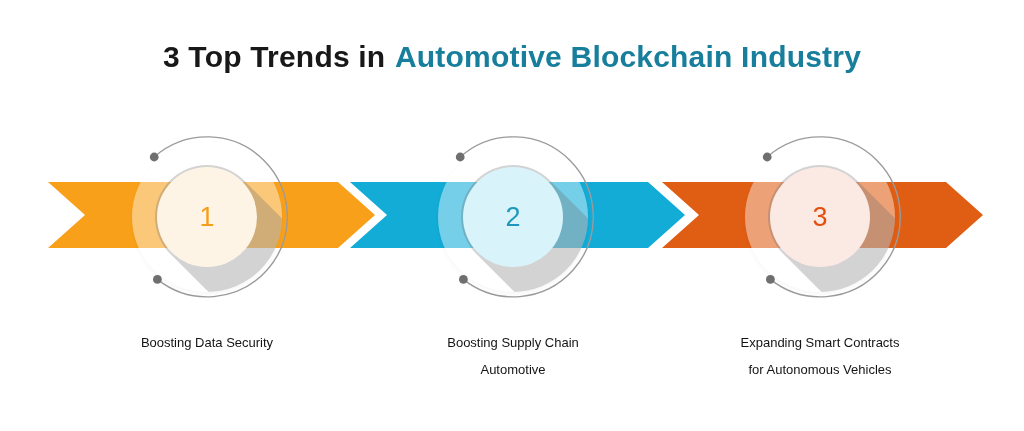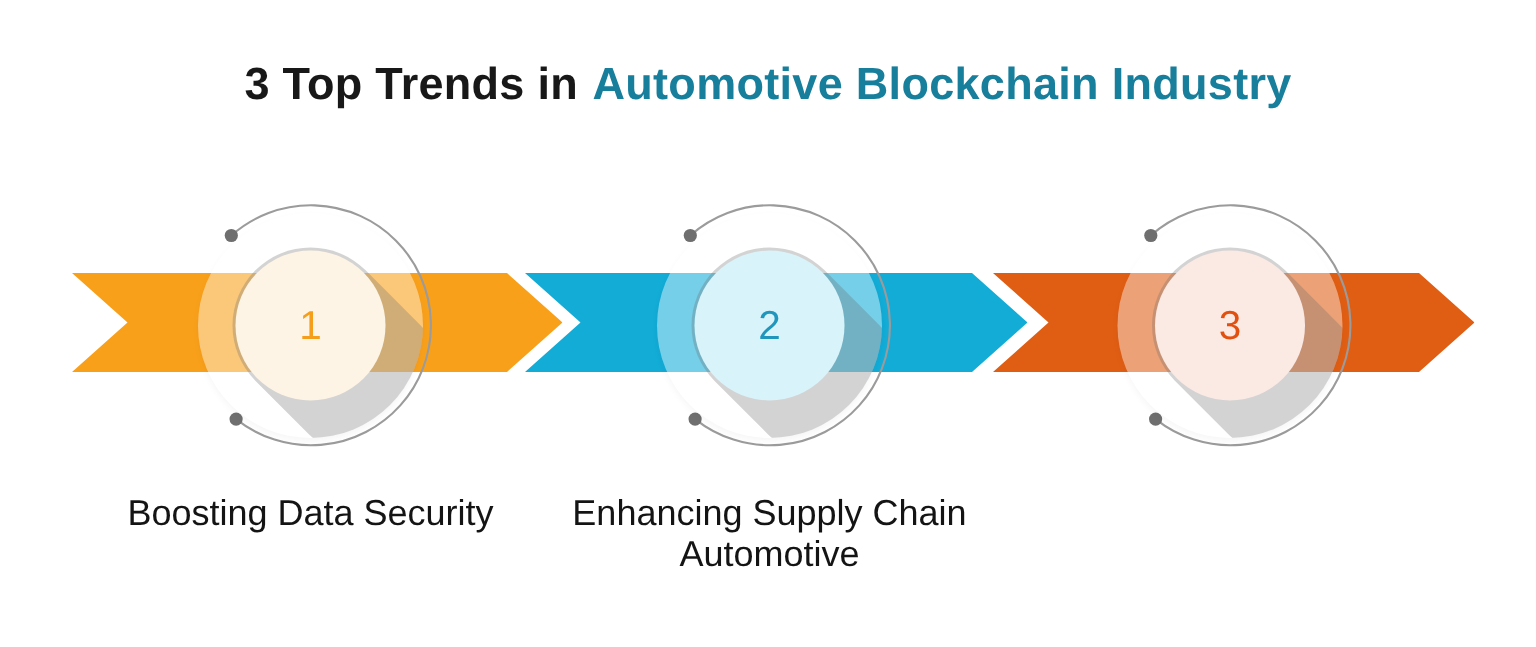--- a/index.html
+++ b/index.html
@@ -44,21 +44,21 @@
     display:flex;align-items:center;justify-content:center;
   }
   .badge .num{font-size:27px;color:var(--num,#333);}
   
   .s1 .ring{left:122px}.s1 .halo{left:132px}
   .s2 .ring{left:428px}.s2 .halo{left:438px}
   .s3 .ring{left:735px}.s3 .halo{left:745px}
   
   .label{
     position:absolute;top:329px;width:320px;text-align:center;
-    font-size:24px;line-height:27px;color:var(--label_text,#141414);
+    font-size:13px;line-height:27px;color:var(--label_text,#141414);
   }
   .label span{display:block;}
   .s1 .label{left:47px}.s2 .label{left:353px}.s3 .label{left:660px}
 </style>
 </head>
 <body>
 
 <div class="canvas">
 
   <h1 class="title">
@@ -92,36 +92,38 @@
         <circle cx="32.2" cy="25" r="4.4"></circle>
         <circle cx="35.4" cy="147.4" r="4.4"></circle>
       </svg>
       <div class="halo">
         <div class="long-shadow"></div>
         <div class="badge">
           <span class="num">2</span>
         </div>
       </div>
       <div class="label">
-        <span>Enhancing Supply Chain</span>
+        <span>Boosting Supply Chain</span>
         <span>Automotive</span>
       </div>
     </div>
 
     <div class="step s3" style="--arrow: #E05E14; --circle: #FBE9E4; --num: #E2500F;">
       <div class="arrow a3"></div>
       <svg class="ring" viewBox="0 0 170 170">
         <path d="M 32.2 25 A 80 80 0 1 1 35.4 147.4"></path>
         <circle cx="32.2" cy="25" r="4.4"></circle>
         <circle cx="35.4" cy="147.4" r="4.4"></circle>
       </svg>
       <div class="halo">
         <div class="long-shadow"></div>
         <div class="badge">
           <span class="num">3</span>
         </div>
       </div>
       <div class="label">
+        <span>Expanding Smart Contracts</span>
+        <span>for Autonomous Vehicles</span>
       </div>
     </div>
 
   </div>
 </div>
 
 </body></html>

